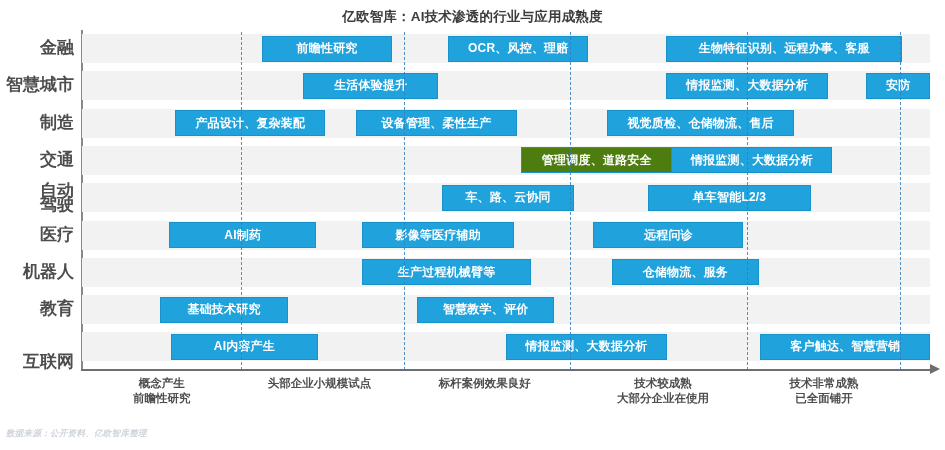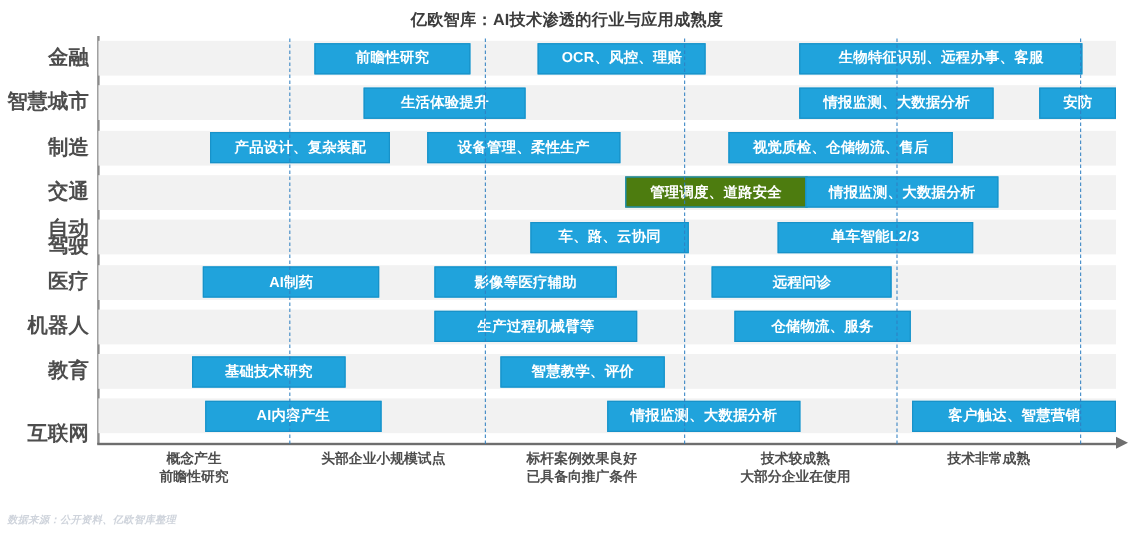--- a/index.html
+++ b/index.html
@@ -227,24 +227,24 @@
 <div id="stage-labels">
     <div class="stage-label" style="left: 81.712px; width: 160px;">
       <span>概念产生</span>
       <span>前瞻性研究</span>
     </div>
     <div class="stage-label" style="left: 239.44px; width: 160px;">
       <span>头部企业小规模试点</span>
     </div>
     <div class="stage-label" style="left: 404.8px; width: 160px;">
       <span>标杆案例效果良好</span>
-      <span>已具备向推广条件</span>
     </div>
     <div class="stage-label" style="left: 582.88px; width: 160px;">
       <span>技术较成熟</span>
       <span>大部分企业在使用</span>
     </div>
     <div class="stage-label" style="left: 744px; width: 160px;">
       <span>技术非常成熟</span>
+      <span>已全面铺开</span>
     </div>
   </div>
 
 <div class="footer-note">数据来源：公开资料、亿欧智库整理</div>
 
 </body></html>

